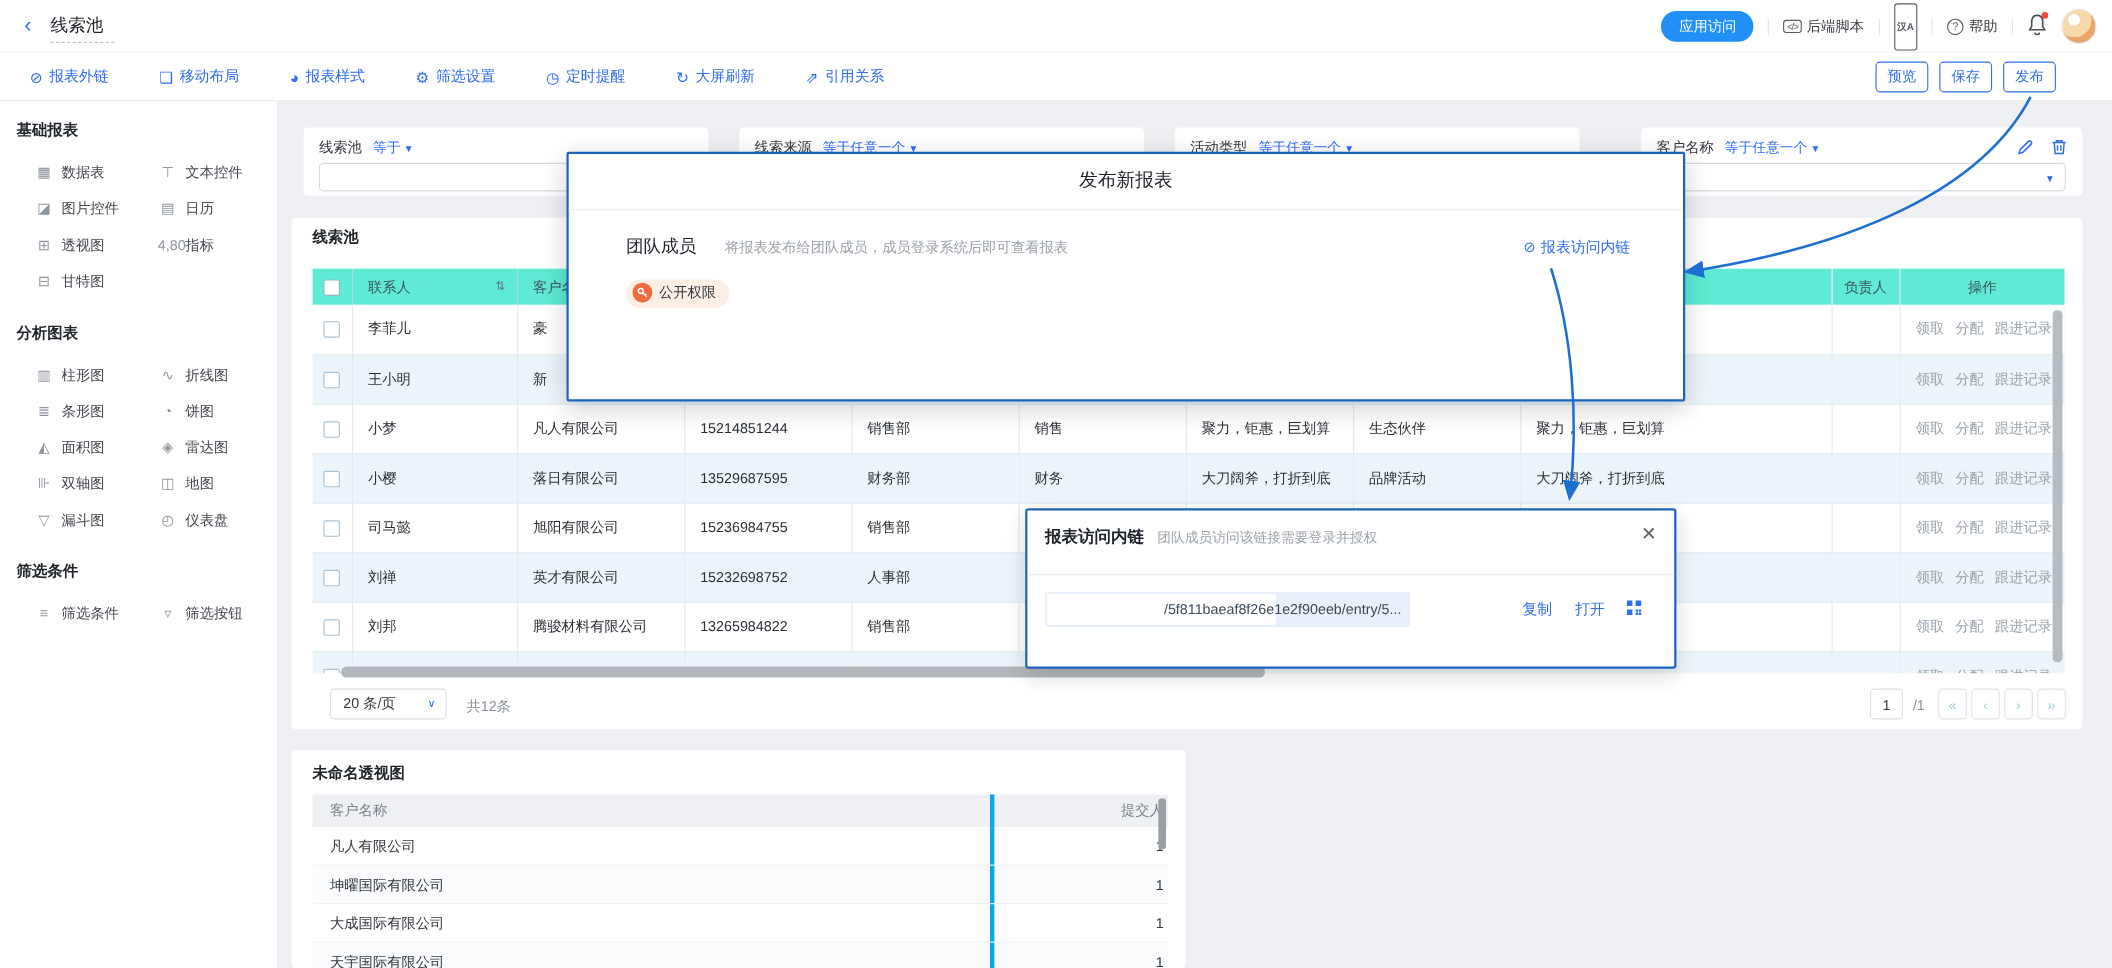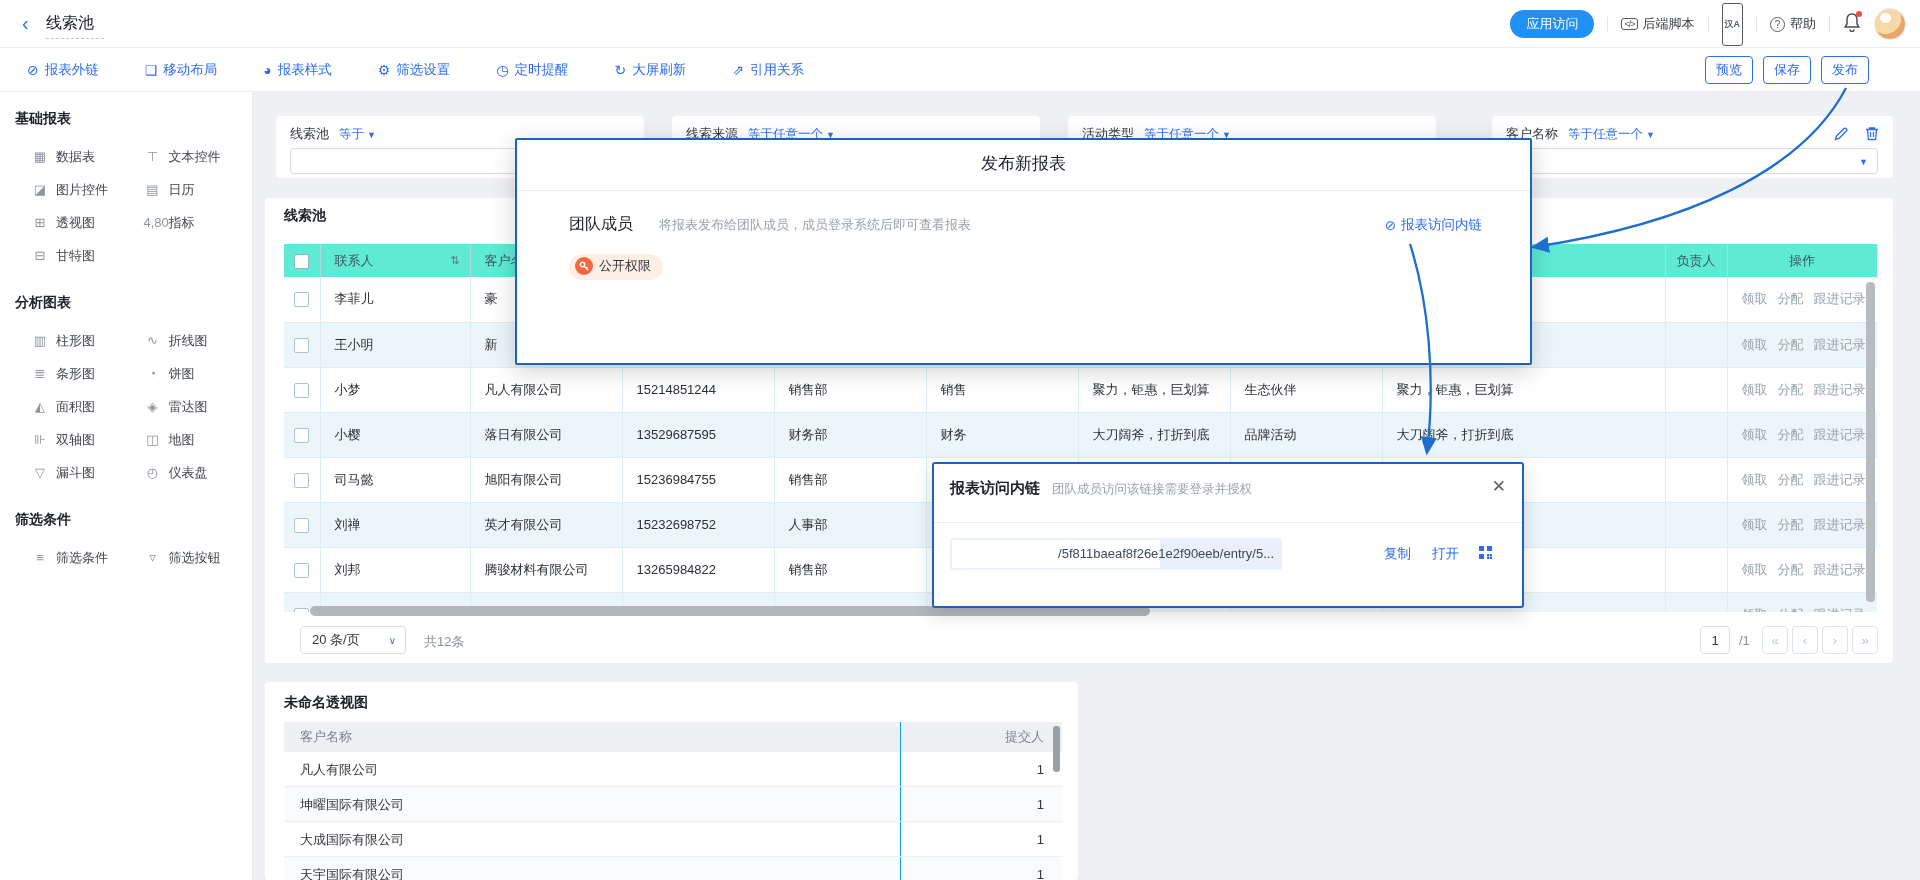--- a/index.html
+++ b/index.html
@@ -81,21 +81,21 @@
   .pag-of{position:absolute;left:1739px;top:633px;font-size:13px;color:#8a9099;z-index:2;}
   .pag-btns{position:absolute;left:1762px;top:626px;display:flex;gap:4px;z-index:2;}
   .pbtn{width:26px;height:28px;border:1px solid #dfe3e8;border-radius:4px;background:#fff;color:#a8cddd;font-size:13px;display:flex;align-items:center;justify-content:center;cursor:pointer;}
 
   
   .pivot-card{position:absolute;left:265px;top:682px;width:813px;height:198px;background:#fff;border-radius:4px;z-index:1;}
   .pivot-title{position:absolute;left:19px;top:12px;font-size:14px;font-weight:bold;color:#20242b;}
   .pivot-tbl{position:absolute;left:19px;top:40px;width:778px;overflow:hidden;}
   .phead{display:flex;background:#eef0f3;height:30px;line-height:30px;font-size:13px;color:#7a828c;}
   .pc1{width:616px;padding-left:16px;}
-  .pc2{width:162px;text-align:right;padding-right:18px;border-left:1px solid #0ea5e9;}
+  .pc2{width:162px;text-align:right;padding-right:4px;border-left:4px solid #0ea5e9;}
   .prow{display:flex;height:35px;line-height:35px;font-size:13px;color:#33373d;border-bottom:1px solid #eef0f2;background:#fff;}
   div.prow:nth-of-type(even){background:#fafbfc;}
 
   
   .modal{position:absolute;left:515px;top:138px;width:1017px;height:227px;background:#fff;border:2px solid #1b63bd;border-radius:2px;box-shadow:0 6px 24px rgba(0,0,0,.18);z-index:20;}
   .modal-title{position:absolute;left:0;top:12px;width:100%;text-align:center;font-size:17px;color:#1d2129;font-weight:550;}
   .modal-div{position:absolute;left:0;top:50px;width:100%;border-bottom:1px solid #ececee;}
   .modal-sec{position:absolute;left:52px;top:74px;display:flex;align-items:baseline;gap:26px;}
   .sec-name{font-size:16px;color:#1d2129;}
   .sec-desc{font-size:13px;color:#9aa1a9;}

